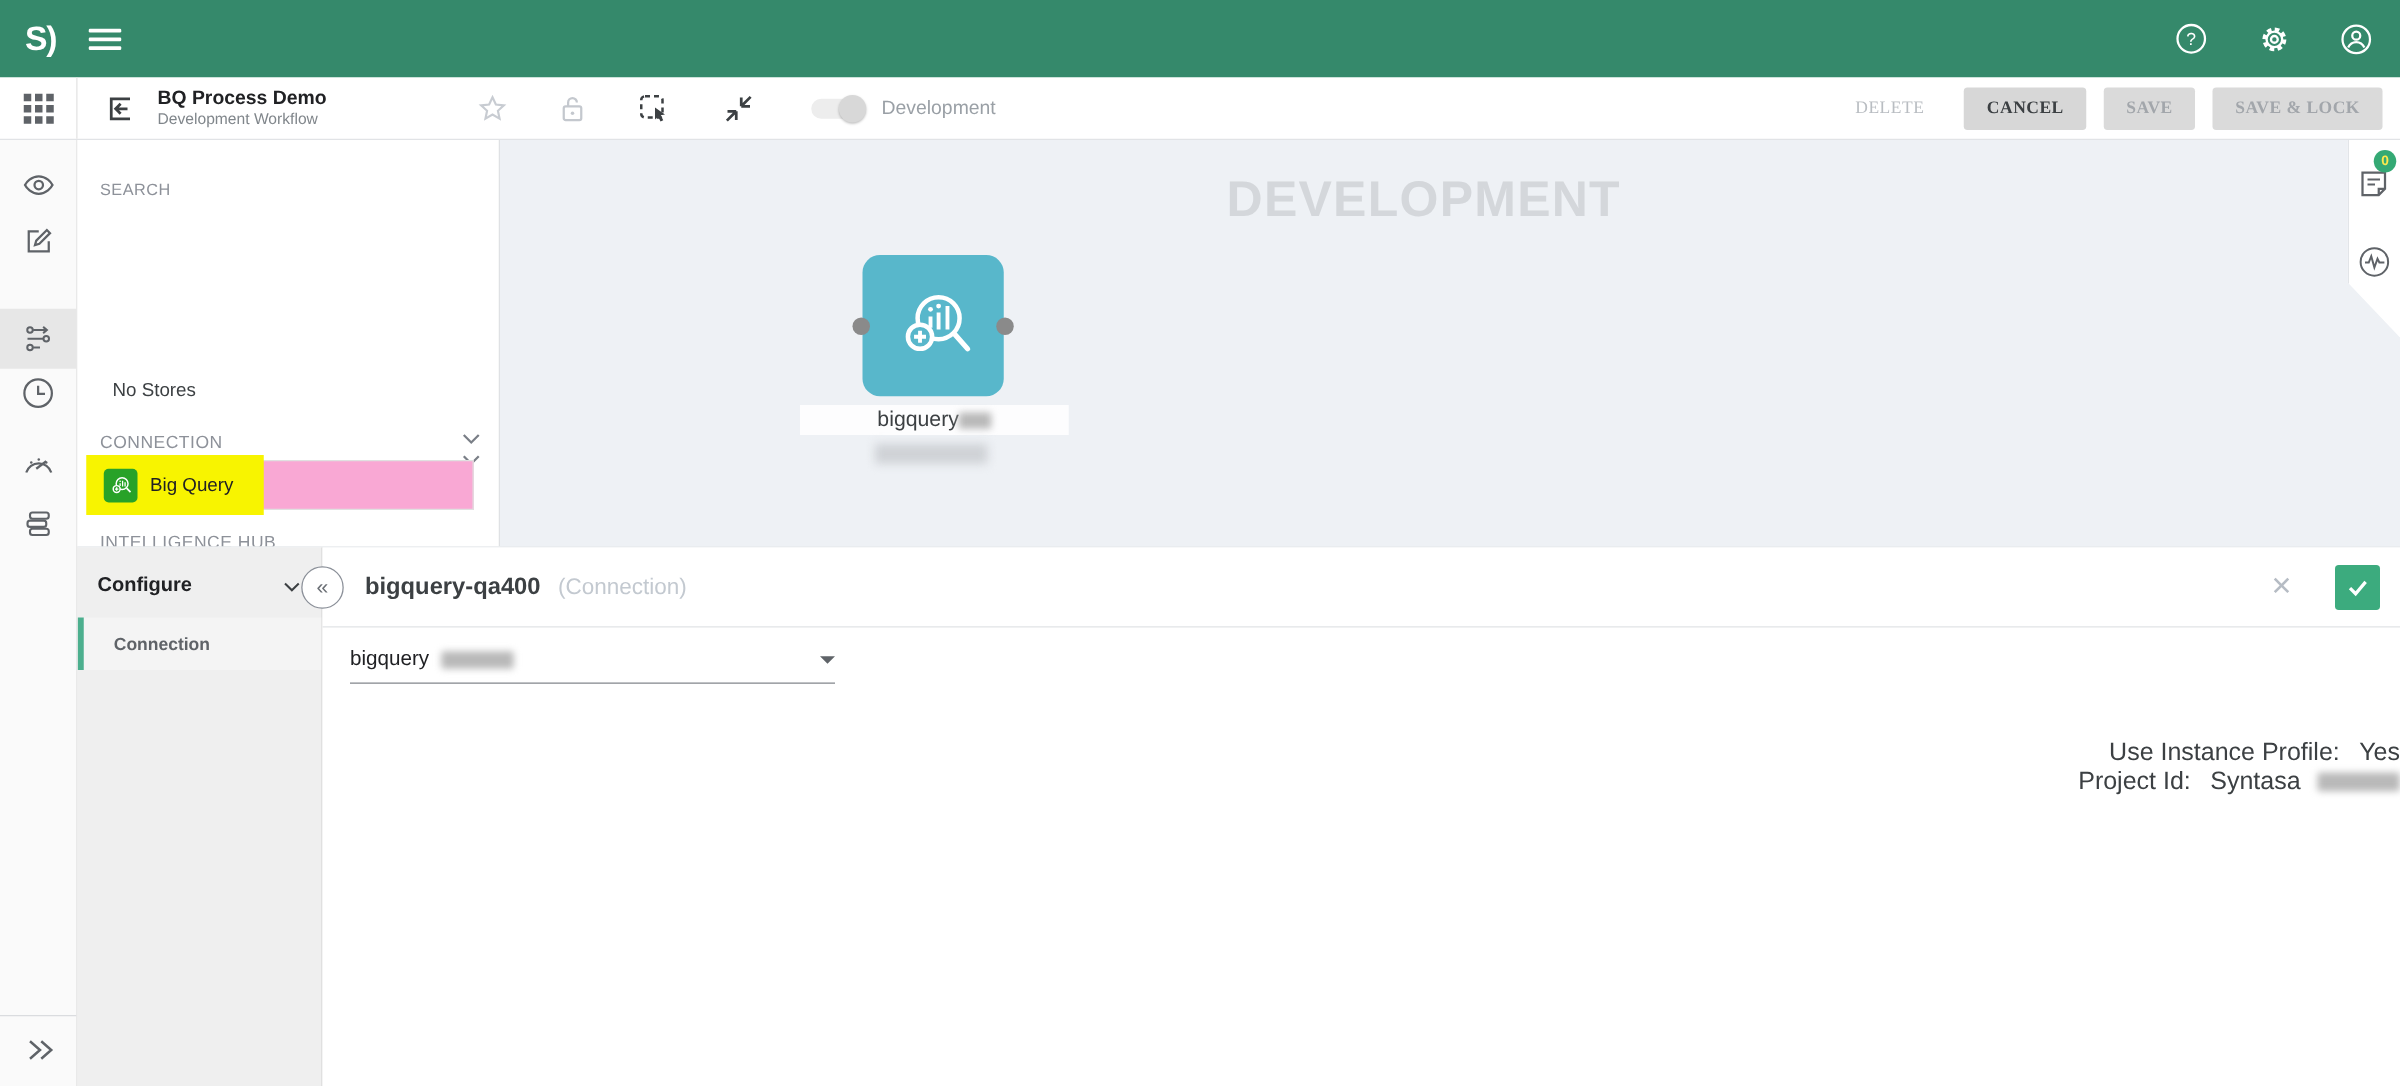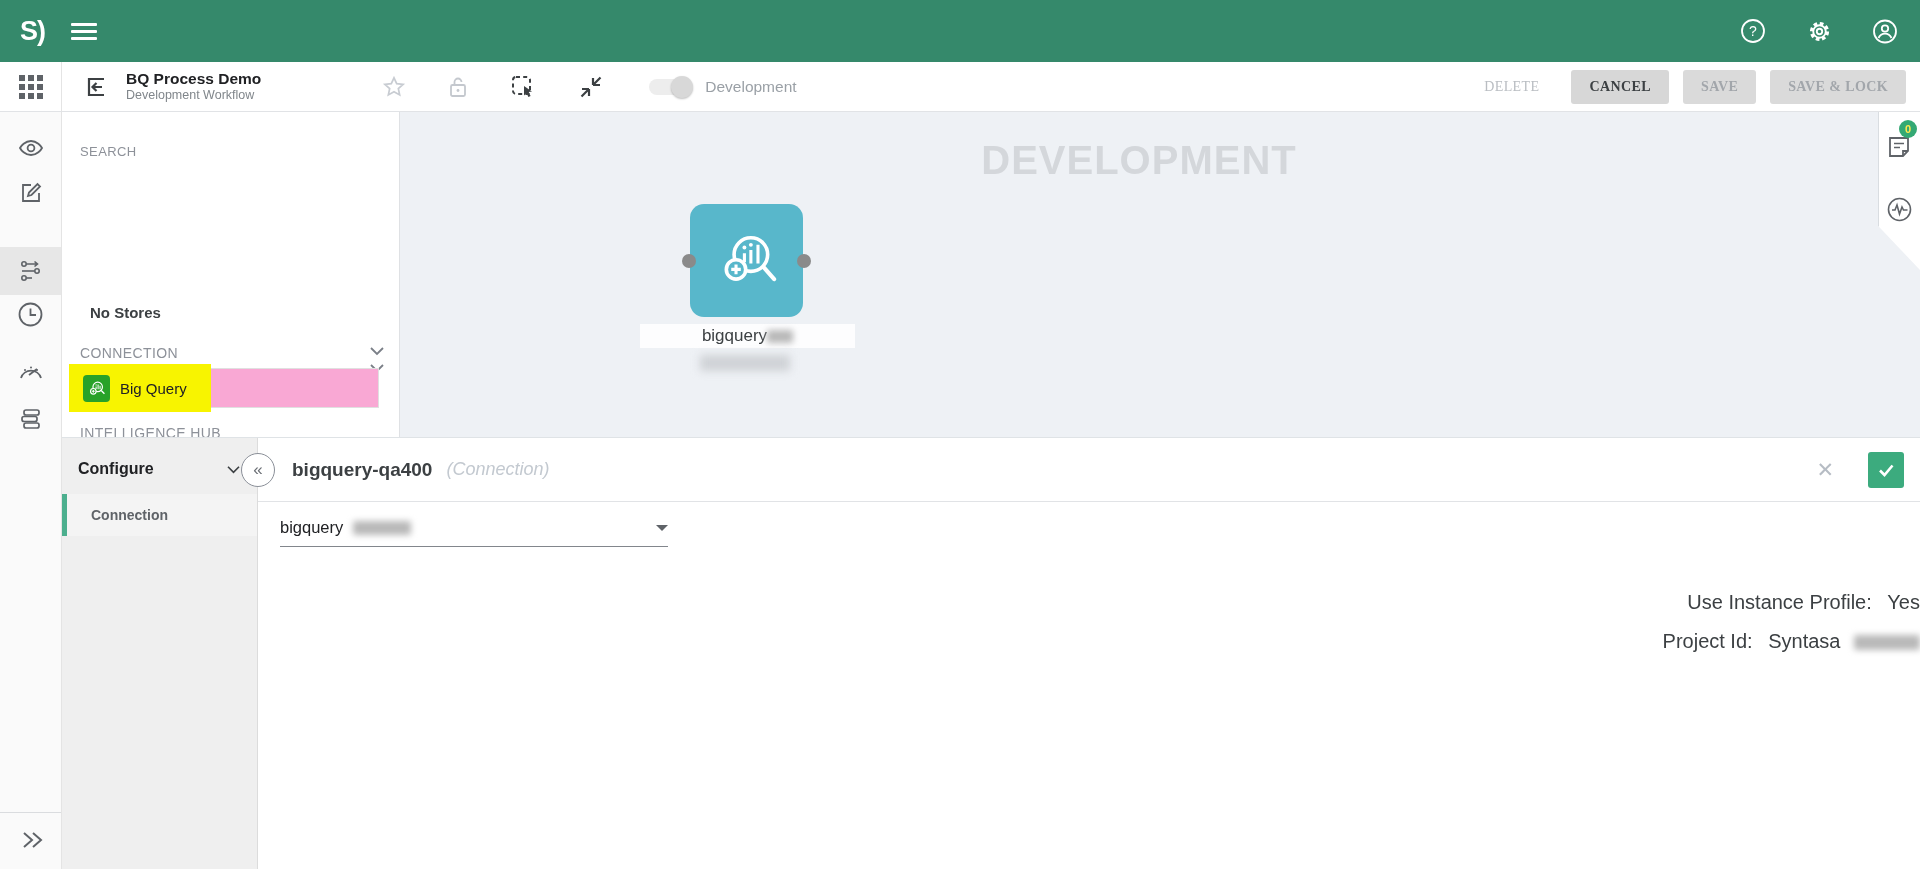--- a/index.html
+++ b/index.html
@@ -42,21 +42,21 @@
 
   .main { flex:1; display:flex; flex-direction:column; min-width:0; }
   .upper { height:325px; display:flex; }
 
   
   .left-panel { width:338px; flex:none; background:#fff; border-right:1px solid #dfe1e4; position:relative; overflow:hidden; }
   .lp-label { position:absolute; left:18px; font-size:13px; color:#8d9199; letter-spacing:.4px; }
   .search-row { position:absolute; left:18px; right:14px; top:50px; height:36px; border-bottom:1px solid #9aa0a6; display:flex; align-items:flex-end; justify-content:space-between; padding-bottom:4px; }
   .search-val { font-size:17px; color:#202124; }
   .sec-chevron { position:absolute; right:14px; }
-  .lp-item { position:absolute; left:28px; font-size:15px; color:#3c4043;font-weight:bold; }
+  .lp-item { position:absolute; left:28px; font-size:15px; color:#3c4043; }
   .bq-row { position:absolute; left:12px; right:20px; top:256px; height:40px; border:1px solid #e0e0e0; background:#f9a8d4; display:flex; align-items:center; padding-left:8px; }
   .bq-highlight { position:absolute; left:-6px; top:-5px; bottom:-5px; width:142px; background:#f8f400; z-index:0; }
   .bq-icon { position:relative; z-index:1; width:27px; height:27px; border-radius:4px; background:#28a228; display:flex; align-items:center; justify-content:center; }
   .bq-label { position:relative; z-index:1; margin-left:10px; font-size:15px; color:#202124; }
 
   
   .canvas { flex:1; background:#eef1f5; position:relative; overflow:hidden; }
   .watermark { position:absolute; top:26px; left:0; right:42px; text-align:center; font-size:40px; font-weight:bold; color:#d4d7db; letter-spacing:1px; }
   .node { position:absolute; left:290px; top:92px; width:113px; height:113px; background:#58b7cb; border-radius:14px; display:flex; align-items:center; justify-content:center; }
   .port { position:absolute; width:14px; height:14px; border-radius:50%; background:#8a8a8a; top:50px; }
@@ -74,33 +74,33 @@
   .bottom { flex:1; display:flex; border-top:1px solid #dfe3e6; min-height:0;text-align:right; }
   .config-col { width:196px; flex:none; background:#efefef; border-right:1px solid #dcdcdc; }
   .config-head { margin-top:22px; padding:0 16px; display:flex; align-items:center; justify-content:space-between; }
   .config-head .cl { font-size:16px; font-weight:bold; color:#202124; }
   .config-tab { margin-top:16px; height:42px; background:#f4f4f4; border-left:5px solid #4caf8e; display:flex; align-items:center; padding-left:24px; font-size:14px; font-weight:bold; color:#5f6368; }
 
   .detail { flex:1; background:#fff; display:flex; flex-direction:column; min-width:0; }
   .detail-header { height:64px; flex:none; border-bottom:1px solid #e1e3e6; display:flex; align-items:center; position:relative; padding-left:34px; }
   .collapse-btn { position:absolute; left:-17px; top:15px; width:34px; height:34px; border-radius:50%; background:#fff; border:1.5px solid #8a8f98; color:#6b6f75; font-size:17px; display:flex; align-items:center; justify-content:center; }
   .dh-title { font-size:19px; font-weight:bold; color:#3c4043; }
-  .dh-suffix { margin-left:14px; font-size:18px; font-style:italic; color:#c3c9d0; }
+  .dh-suffix { margin-left:14px; font-size:18px; color:#c3c9d0; }
   .dh-spacer { flex:1; }
   .close-x { font-size:21px; color:#b6bcc4; margin-right:34px; cursor:pointer; }
   .check-btn { width:36px; height:36px; border-radius:3px; background:#3cab7e; border:none; margin-right:16px; display:flex; align-items:center; justify-content:center; cursor:pointer; }
 
   .detail-body { padding:12px 0 0 22px; }
   .field-label { font-size:12.5px; color:#757575; }
   .select-row { width:388px; margin-top:4px; border-bottom:1px solid #82868c; display:flex; align-items:center; padding-bottom:9px; }
   .select-val { font-size:16.5px; color:#202124; }
   .caret { margin-left:auto; width:0; height:0; border-left:6px solid transparent; border-right:6px solid transparent; border-top:6px solid #5f6368; }
   .info-line { font-size:20px; color:#3c4043; }
   .info-1 { margin-top:44px; }
-  .info-2 { margin-top:16px; }
+  .info-2 { }
   .info-line .val { margin-left:10px; }
 
   svg { display:block; }
 </style>
 </head>
 <body>
 
 <div class="appbar">
   <div class="logo">S)</div>
   <div class="hamburger">

